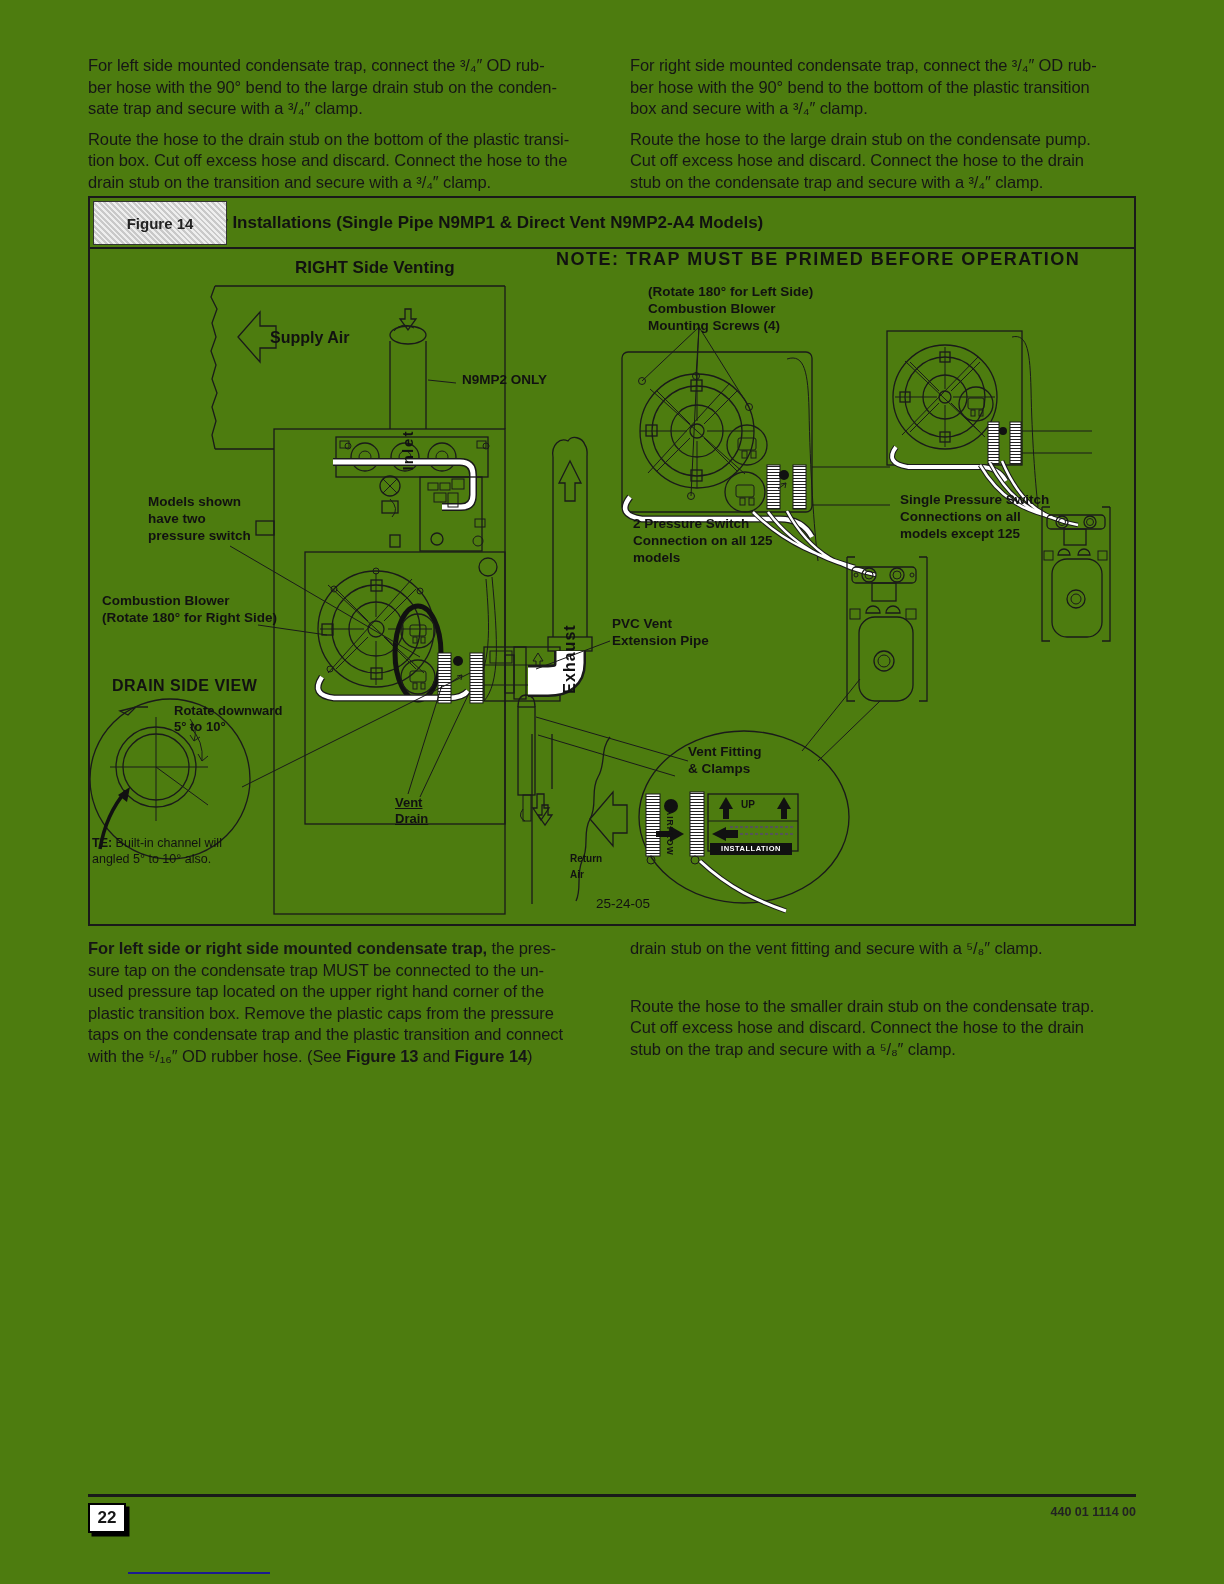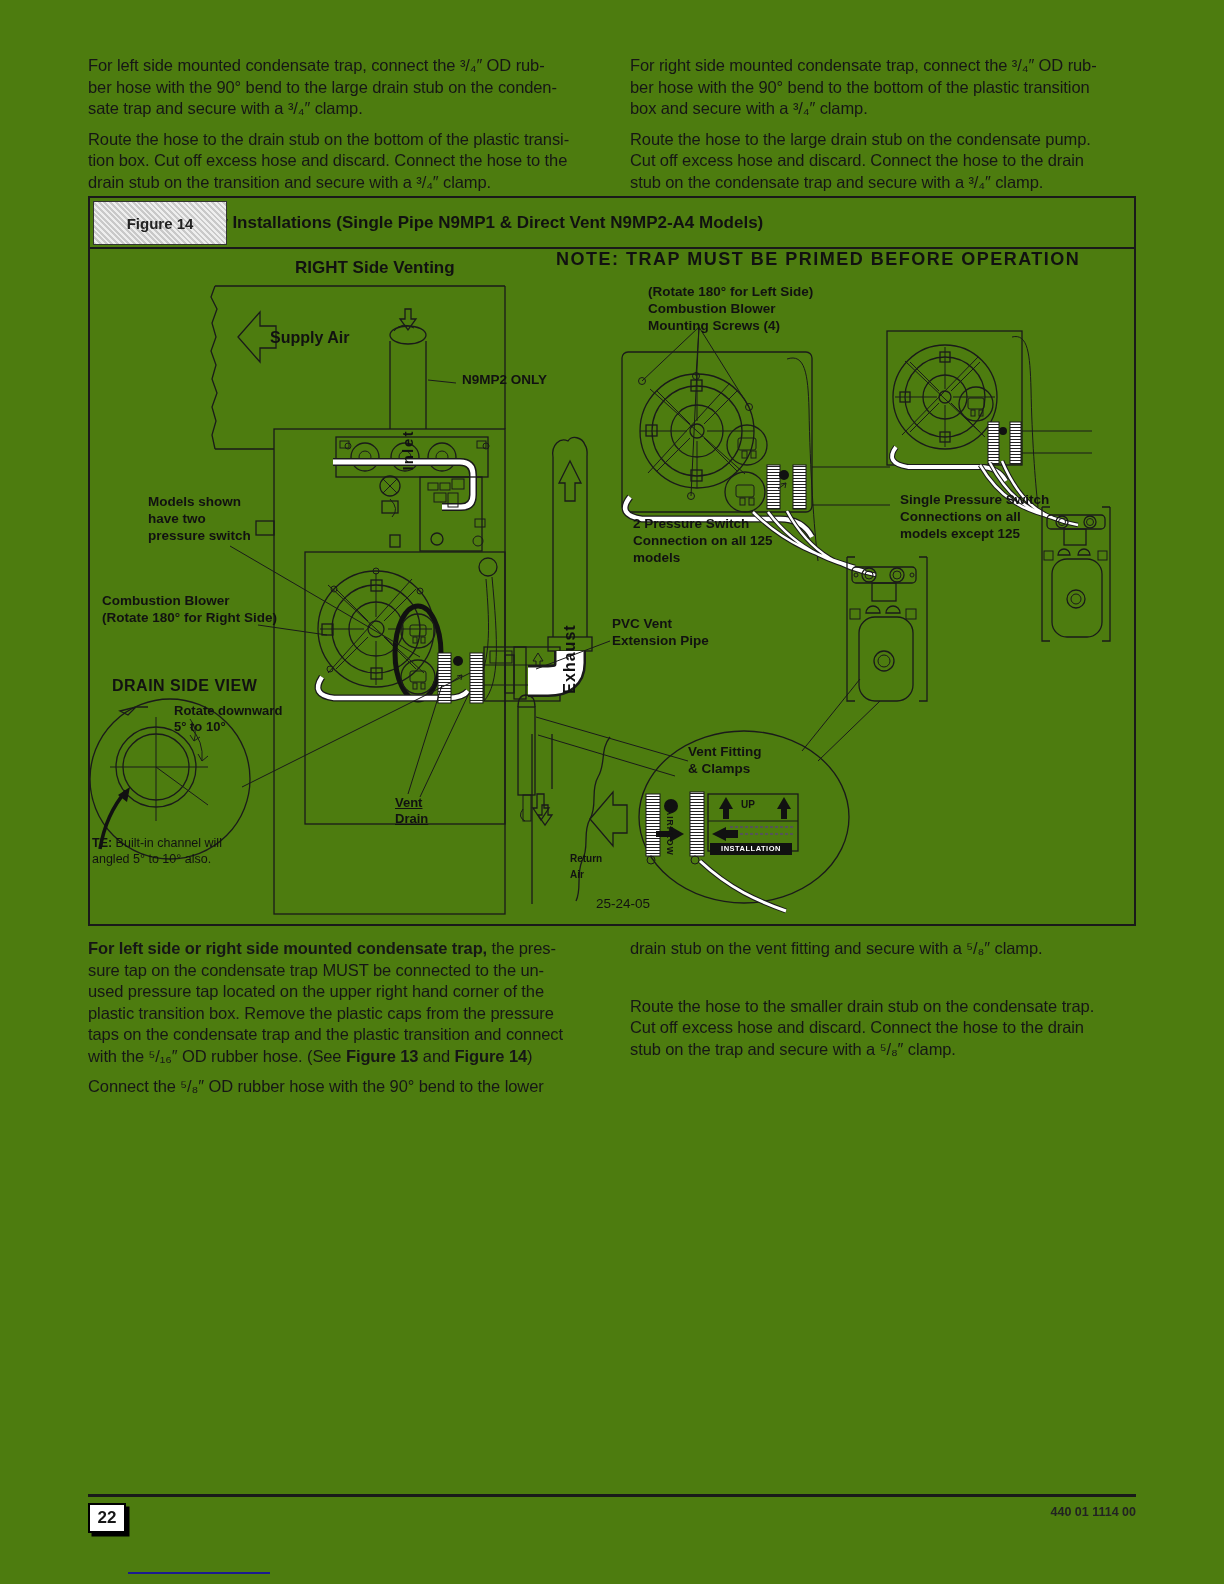--- a/index.html
+++ b/index.html
@@ -373,21 +373,20 @@
   </div>
 </div>
 
 <div class="bodytext" style="left:88px;top:938px;">
   <p class="para"><span class="b">For left side or right side mounted condensate trap,</span><span> the pres-
 sure tap on the condensate trap MUST be connected to the un-
 used pressure tap located on the upper right hand corner of the
 plastic transition box. Remove the plastic caps from the pressure
 taps on the condensate trap and the plastic transition and connect
 with the ⁵/₁₆″ OD rubber hose.  (See  </span><span class="b">Figure 13</span><span> and </span><span class="b">Figure 14</span><span>)</span></p>
-  <p class="para">Connect the ⁵/₈″ OD rubber hose with the 90° bend to the lower</p>
 </div>
 <div class="bodytext" style="left:630px;top:938px;">
   <p class="para" style="margin-bottom:14px;">drain stub on the vent fitting and secure with a ⁵/₈″ clamp.</p>
   <p class="para" style="margin-bottom:14px;margin-top:36px;">Route the hose to the smaller drain stub on the condensate trap.
 Cut off excess hose and discard. Connect the hose to the drain
 stub on the trap and secure with a ⁵/₈″ clamp.</p>
 </div>
 
 <div class="footer-rule"></div>
 <div class="page-box">22</div>

